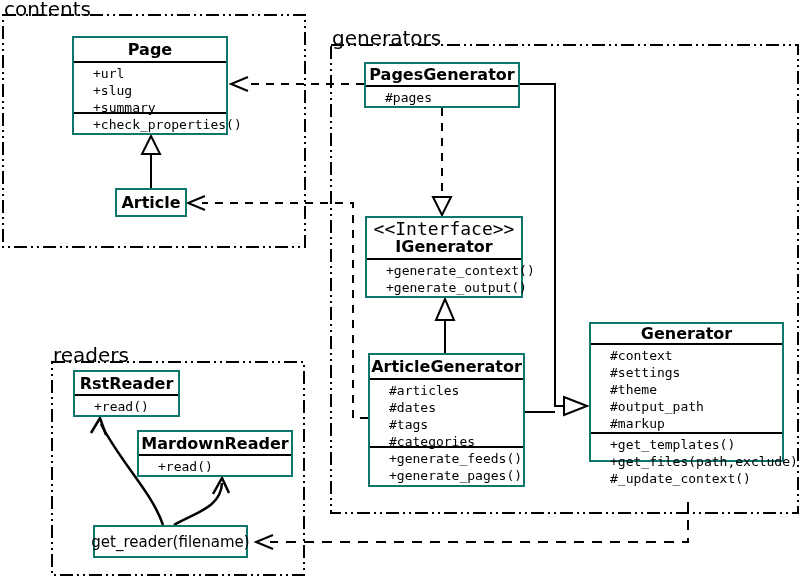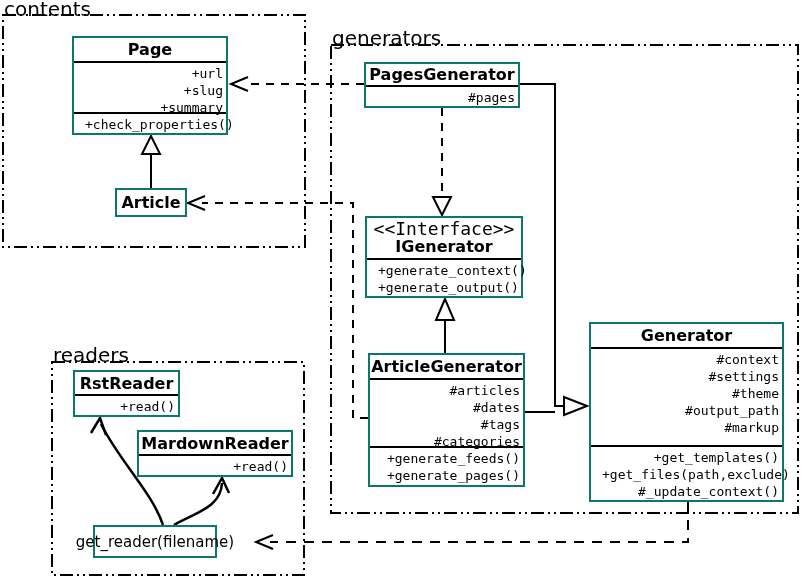--- a/index.html
+++ b/index.html
@@ -32,23 +32,22 @@
     flex-direction:column;
     color:#000;
   }
   .uml-title.no-sep{border-bottom:none;}
   .stereotype{
     font-family:"DejaVu Sans Mono", monospace;
     font-weight:normal;font-size:18px;line-height:17px;
   }
   .uml-compartment{
     box-sizing:border-box;
-    padding:2px 3px 0 11px;
+    padding:2px 3px 0 19px;
     border-bottom:2px solid #000;
-    text-align:right;
   }
   .uml-compartment:last-child{border-bottom:none;flex:1;}
   .uml-member{
     font-family:"DejaVu Sans Mono", monospace;
     font-size:13px;line-height:17px;
     white-space:pre;color:#000;
   }
   .plain-box-text{
     font-size:15px;color:#000;
     display:flex;align-items:center;justify-content:center;
@@ -158,21 +157,21 @@
       <div class="uml-member">#dates</div>
       <div class="uml-member">#tags</div>
       <div class="uml-member">#categories</div>
     </div>
     <div class="uml-compartment">
       <div class="uml-member">+generate_feeds()</div>
       <div class="uml-member">+generate_pages()</div>
     </div>
   </div>
 
-  <div class="uml-class" style="left:589px;top:322px;width:195px;height:180px;">
+  <div class="uml-class" style="left:589px;top:322px;width:195px;height:140px;">
     <div class="uml-title" style="height:26px;">Generator</div>
     <div class="uml-compartment" style="height:102px;">
       <div class="uml-member">#context</div>
       <div class="uml-member">#settings</div>
       <div class="uml-member">#theme</div>
       <div class="uml-member">#output_path</div>
       <div class="uml-member">#markup</div>
     </div>
     <div class="uml-compartment">
       <div class="uml-member">+get_templates()</div>
@@ -188,17 +187,17 @@
     </div>
   </div>
 
   <div class="uml-class" style="left:137px;top:430px;width:156px;height:47px;">
     <div class="uml-title" style="height:25px;">MardownReader</div>
     <div class="uml-compartment">
       <div class="uml-member">+read()</div>
     </div>
   </div>
 
-  <div class="uml-class" style="left:93px;top:525px;width:124px;height:33px;justify-content:flex-end;">
+  <div class="uml-class" style="left:93px;top:525px;width:155px;height:33px;justify-content:flex-end;">
     <div class="plain-box-text">get_reader(filename)</div>
   </div>
 
 </div>
 
 </body></html>

